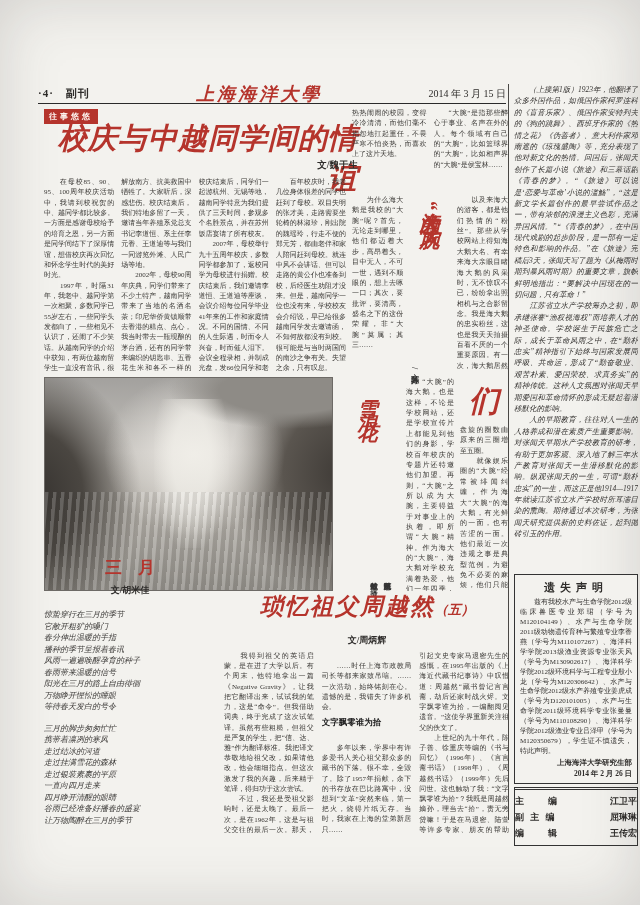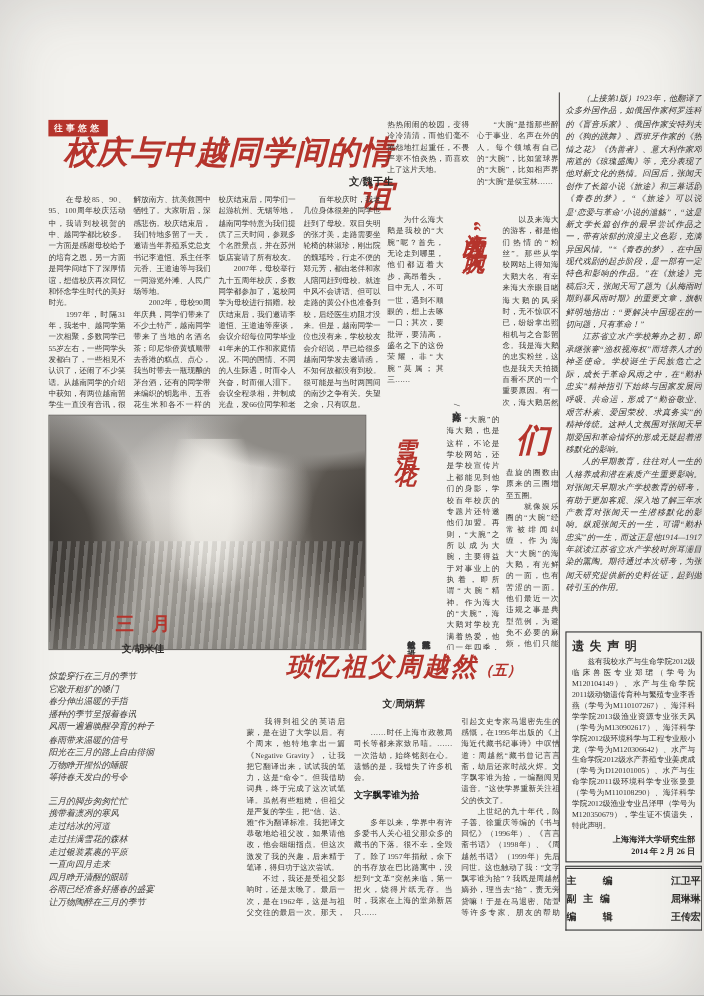--- a/index.html
+++ b/index.html
@@ -73,35 +73,40 @@
   .grandpa-body{position:absolute;left:224px;top:651px;width:285px;height:184px;display:flex;gap:8px;}
   .gcol{flex:1;font-size:7px;line-height:1.46;text-align:justify;white-space:pre-line;
      overflow:hidden;color:#3a3835;}
   .subhead{font-weight:bold;font-size:8.5px;margin:4px 0;color:#222;white-space:normal;}
   
   .divider-v{position:absolute;left:508px;top:84px;height:736px;border-left:1px solid #4a4845;}
   .sidebar{position:absolute;left:514px;top:84px;width:124px;}
   .sidebar-text{font-size:7.5px;font-style:italic;line-height:1.52;text-align:justify;
      white-space:pre-line;height:486px;overflow:hidden;color:#343230;}
   .lost-box{border:1.5px solid #333;margin-top:4px;padding:3px 5px 4px;background:#f3f2ee;}
-  .lost-title{text-align:left;font-weight:bold;font-size:11px;letter-spacing:5px;margin:2px 0 3px;}
+  .lost-title{text-align:center;font-weight:bold;font-size:11px;letter-spacing:5px;margin:2px 0 3px;}
   .lost-body{font-size:7px;line-height:1.42;text-align:justify;color:#343230;}
   .lost-signoff,.lost-date{font-size:7.5px;font-weight:bold;text-align:right;margin-top:1px;}
   .masthead-box{border:1.5px solid #333;border-top:3px double #333;margin-top:3px;padding:4px 0;}
   .mrow{display:flex;justify-content:space-between;font-size:9px;font-weight:bold;line-height:1.75;}
   .mrow .mlabel{letter-spacing:2px;}
   
   .footer{position:absolute;left:38px;width:600px;top:838px;border-top:1px solid #333;
      padding-top:6px;font-size:7.5px;text-align:center;color:#333;}
 </style>
 </head>
 <body>
 
 <div class="page">
 
+  <div class="header">
+    <span class="page-label">·4·　副刊</span>
+    <span class="masthead-title">上海海洋大學</span>
+    <span class="issue-date">2014 年 3 月 15 日</span>
+  </div>
 
   <div class="tag">往事悠悠</div>
   <div class="title1">校庆与中越同学间的情谊</div>
   <div class="byline1">文/魏于生</div>
   <div class="reunion-body">
     <div class="ncol">　　在母校85、90、95、100周年校庆活动中，我请到校祝贺的中、越同学都比较多。一方面是感谢母校给予的培育之恩，另一方面是同学间结下了深厚情谊，想借校庆再次回忆和怀念学生时代的美好时光。
 　　1997年，时隔31年，我老中、越同学第一次相聚，多数同学已55岁左右，一些同学头发都白了，一些相见不认识了，还闹了不少笑话。从越南同学的介绍中获知，有两位越南留学生一直没有音讯，很可能是在</div>
     <div class="ncol">解放南方、抗美救国中牺牲了。大家听后，深感悲伤。校庆结束后，我们特地多留了一天，邀请当年养殖系党总支书记李道恒、系主任李元香、王道迪等与我们一同游览外滩、人民广场等地。
 　　2002年，母校90周年庆典，同学们带来了不少土特产，越南同学带来了当地的名酒名茶；印尼华侨黄镇顺带去香港的糕点、点心，我当时带去一瓶现酿的茅台酒，还有的同学带来编织的钥匙串、五香花生米和各不一样的画。</div>
     <div class="ncol">校庆结束后，同学们一起游杭州、无锡等地，越南同学特意为我们提供了三天时间，参观多个名胜景点，并在苏州饭店宴请了所有校友。

